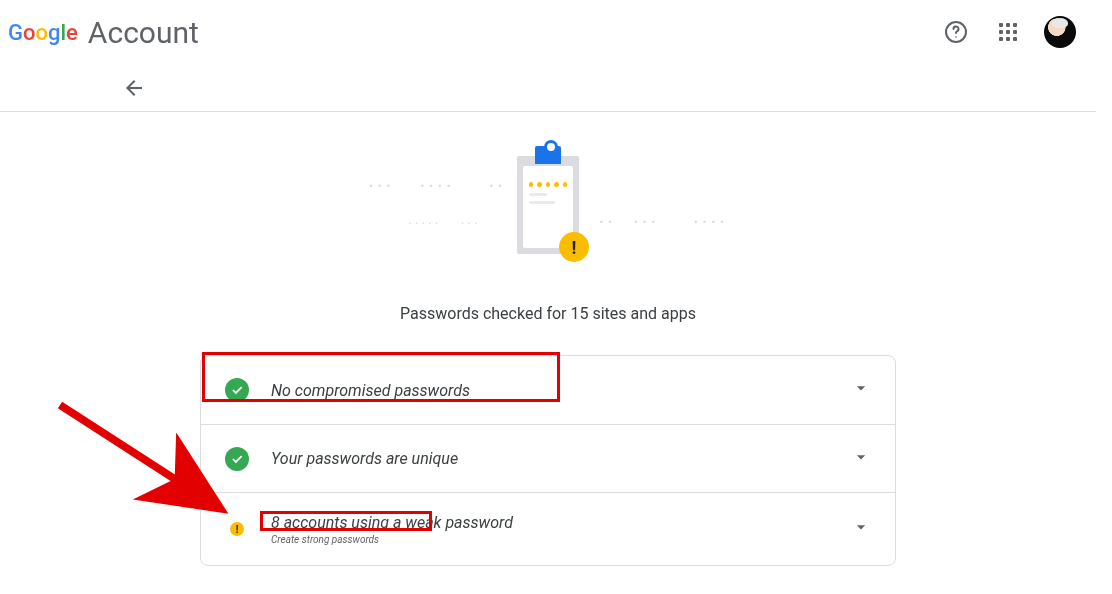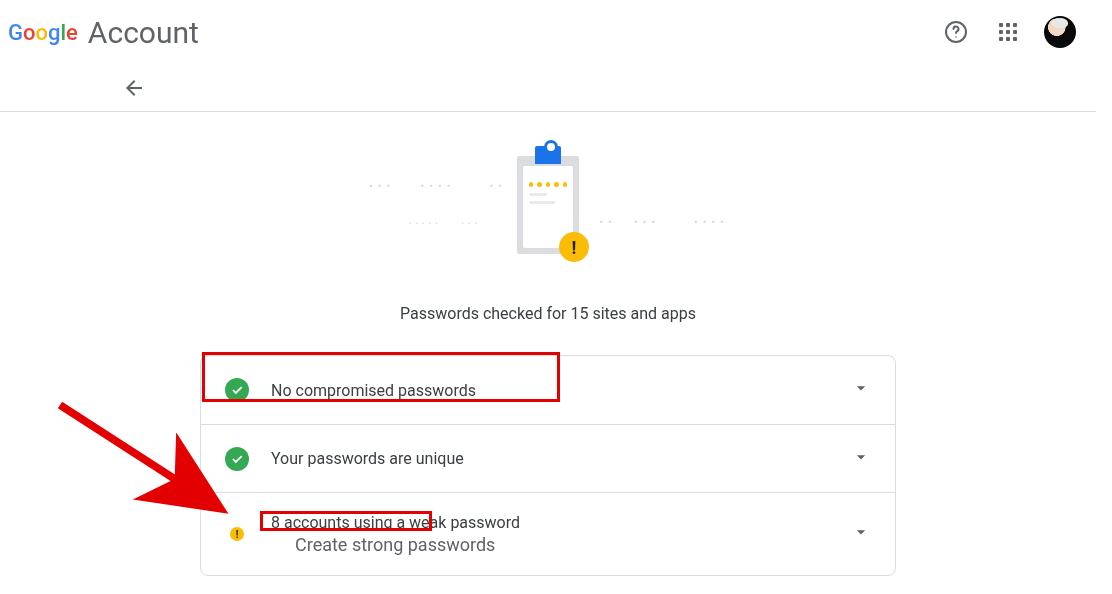--- a/index.html
+++ b/index.html
@@ -202,23 +202,23 @@
     }
     .item + .item { border-top: 1px solid #dadce0; }
     .status-icon {
       width: 24px; height: 24px; border-radius: 50%;
       display:flex;align-items:center;justify-content:center;
       flex-shrink: 0;
     }
     .ok-icon { background: #34a853; }
     .warn-icon { background: #fbbc04; width: 14px; height: 14px; margin: 0 5px;}
     .warn-icon::after { content: "!"; color: #202124; font-weight:700; font-size:10px;}
-    .item-text { flex: 1; }
+    .item-text { flex: 1; font-style: italic; }
     .item-title { font-size: 16px; color: #3c4043; }
-    .item-sub { font-size: 18px; color: #5f6368; margin-top: 2px; margin-left: 24px;}
+    .item-sub { font-size: 10px; color: #5f6368; margin-top: 2px;}
     .chevron { color: #5f6368; }
     
     .annot-box {
       position: absolute;
       border: 3px solid #e30000;
       pointer-events: none;
     }
     .arrow-svg {
       position: absolute;
       pointer-events: none;

